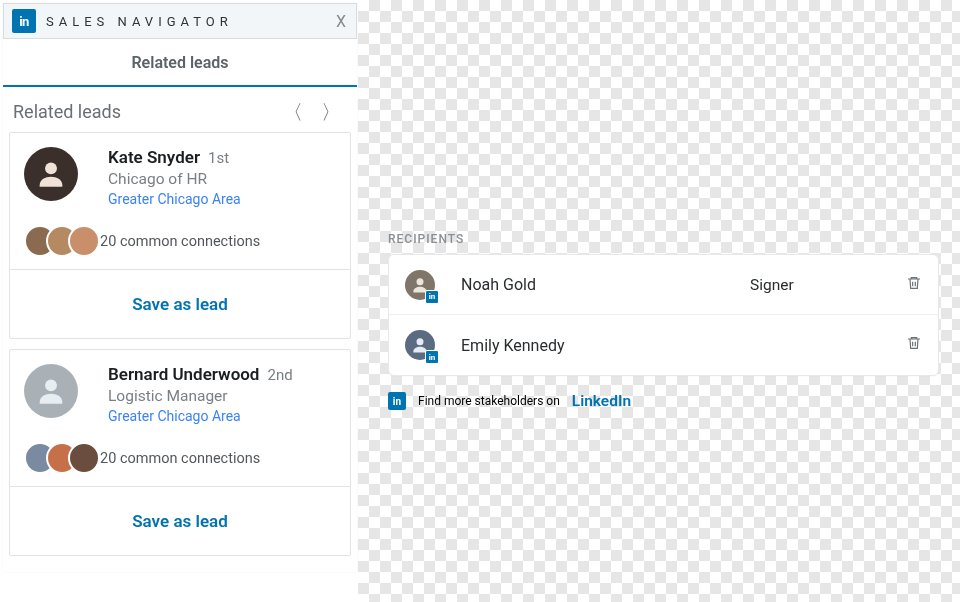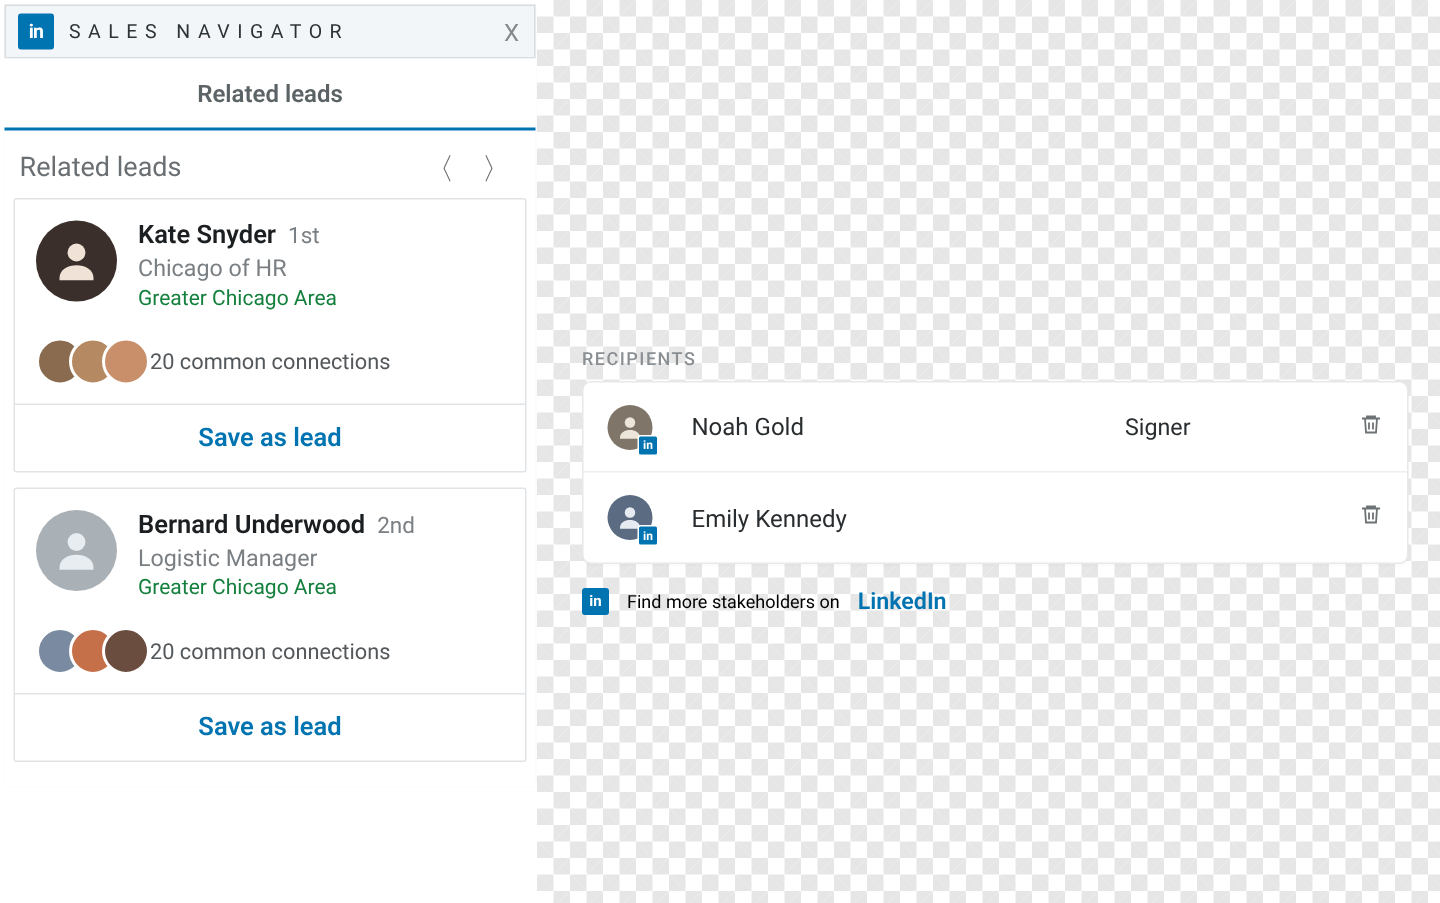--- a/index.html
+++ b/index.html
@@ -48,44 +48,44 @@
     .sn-section-head {
       display:flex; align-items:center; padding: 4px 4px 10px 4px;
     }
     .sn-section-title { font-size:18px; color:#6a6f73; }
     .sn-nav-arrows { margin-left:auto; display:flex; gap:18px; padding-right:6px;}
     .sn-arrow { color:#6a6f73; font-size:20px; cursor:pointer; line-height:1; }
     .lead-card {
       border:1px solid #e1e4e6; border-radius:2px; margin-bottom:10px;
       background:#fff;
     }
-    .lead-main { display:flex; padding:14px 14px 10px 14px; gap:14px; }
+    .lead-main { display:flex; padding:14px 14px 10px 14px; gap:30px; }
     .avatar {
       width:54px; height:54px; border-radius:50%; flex-shrink:0;
       display:flex; align-items:center; justify-content:center;
       font-size:24px; color:#fff;
     }
     .lead-info { display:flex; flex-direction:column; gap:3px; }
     .lead-name-row { display:flex; align-items:baseline; gap:8px; }
     .lead-name { font-size:17px; font-weight:600; color:#1c1f21; }
     .lead-degree { font-size:15px; color:#7a7f83; }
     .lead-title { font-size:15.5px; color:#7a7f83; }
-    .lead-loc { font-size:14px; color:#15803d; }
+    .lead-loc { font-size:14px; color:#3b82f6; }
     .lead-conn-row { display:flex; align-items:center; padding: 8px 14px 12px 14px; }
     .conn-avatars { display:flex; }
     .mini-av {
       width:32px; height:32px; border-radius:50%; border:2px solid #fff;
       margin-left:-10px; display:flex; align-items:center; justify-content:center;
       color:#fff; font-size:14px;
     }
     .mini-av:first-child { margin-left:0; }
     .conn-text { font-size:14.5px; color:#54585b; }
     .lead-save {
       border-top:1px solid #e1e4e6; text-align:center;
-      padding:12px 0; color:#0073b1; font-weight:600; font-size:17px;
+      padding:24px 0; color:#0073b1; font-weight:600; font-size:17px;
       cursor:pointer;
     }
     
     .recip-section {
       position: absolute; left: 388px; top: 232px; width: 551px;
       z-index: 3;
     }
     .recip-label {
       font-size:12px; letter-spacing:1px; color:#8a8f93; margin-bottom:8px;
       font-weight:500;

